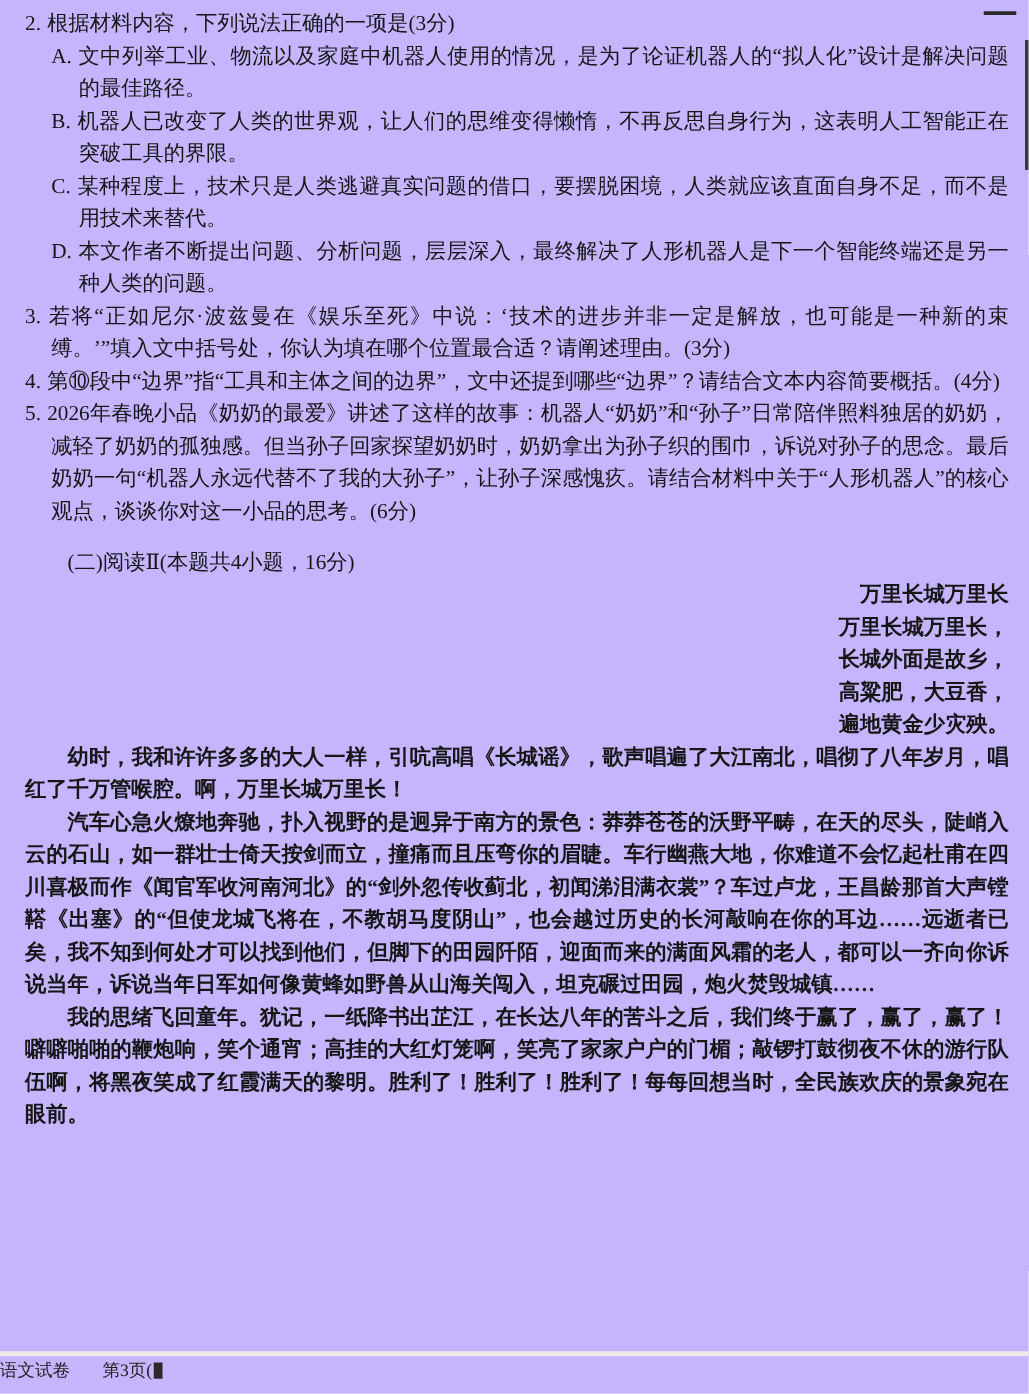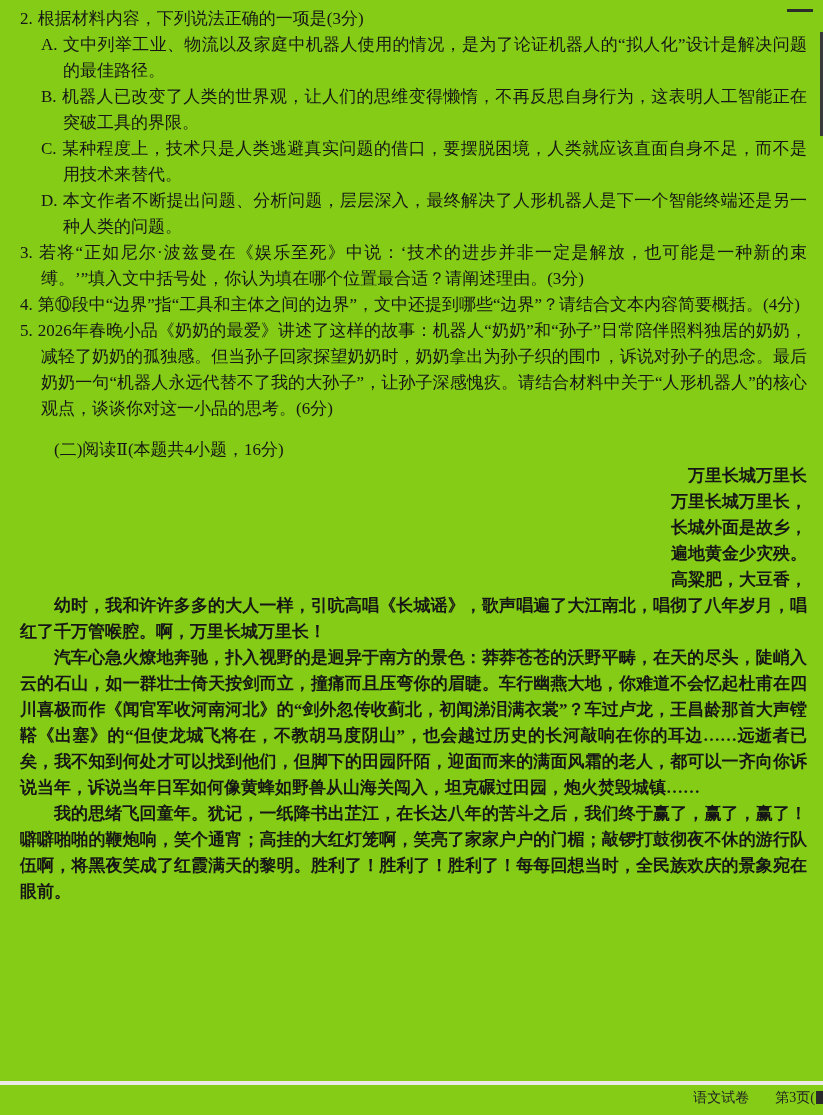--- a/index.html
+++ b/index.html
@@ -1,21 +1,21 @@
 <!DOCTYPE html>
 <html><head>
 <meta charset="utf-8">
 <style>
   * { margin: 0; padding: 0; box-sizing: border-box; }
   html, body { background: #ffffff; }
   .page {
     position: relative;
     width: 823px;
     height: 1115px;
-    background: #84cc16;
+    background: #c4b5fd;
     color: #161616;
     font-family: "Liberation Serif", "DejaVu Serif", serif;
     overflow: hidden;
   }
   .content {
     padding: 6px 16px 0 20px;
     font-size: 17px;
     line-height: 26px;
     text-align: justify;
   }
@@ -26,21 +26,21 @@
   .sec-heading { font-weight: normal; text-indent: 2em; }
   .text-label  { font-weight: bold; }
   .center { text-align: right; text-indent: 0; }
   .poem-title { font-weight: bold; }
   .poem-line  { font-weight: bold; }
   .para { text-indent: 2em; font-weight: bold; }
   .footer {
     position: absolute;
     left: 0; right: 0;
     bottom: 8px;
-    text-align: right;
+    text-align: left;
     font-size: 14px;
     line-height: 18px;
     color: #222;
   }
   .footer .sp { display: inline-block; width: 26px; }
   .footer .cut {
     display: inline-block;
     width: 7px; height: 13px;
     background: #2a2a2a;
     vertical-align: -2px;
@@ -105,22 +105,22 @@
     </div>
 
     <div class="gap"></div>
 
     <div class="sec-heading">(二)阅读Ⅱ(本题共4小题，16分)</div>
 
     <div class="center poem-title">万里长城万里长</div>
 
     <div class="center poem-line">万里长城万里长，</div>
     <div class="center poem-line">长城外面是故乡，</div>
+    <div class="center poem-line">高粱肥，大豆香，</div>
     <div class="center poem-line">遍地黄金少灾殃。</div>
-    <div class="center poem-line">高粱肥，大豆香，</div>
 
     <div class="para">幼时，我和许许多多的大人一样，引吭高唱《长城谣》，歌声唱遍了大江南北，唱彻了八年岁月，唱红了千万管喉腔。啊，万里长城万里长！</div>
     <div class="para">汽车心急火燎地奔驰，扑入视野的是迥异于南方的景色：莽莽苍苍的沃野平畴，在天的尽头，陡峭入云的石山，如一群壮士倚天按剑而立，撞痛而且压弯你的眉睫。车行幽燕大地，你难道不会忆起杜甫在四川喜极而作《闻官军收河南河北》的“剑外忽传收蓟北，初闻涕泪满衣裳”？车过卢龙，王昌龄那首大声镗鞳《出塞》的“但使龙城飞将在，不教胡马度阴山”，也会越过历史的长河敲响在你的耳边……远逝者已矣，我不知到何处才可以找到他们，但脚下的田园阡陌，迎面而来的满面风霜的老人，都可以一齐向你诉说当年，诉说当年日军如何像黄蜂如野兽从山海关闯入，坦克碾过田园，炮火焚毁城镇……</div>
     <div class="para">我的思绪飞回童年。犹记，一纸降书出芷江，在长达八年的苦斗之后，我们终于赢了，赢了，赢了！噼噼啪啪的鞭炮响，笑个通宵；高挂的大红灯笼啊，笑亮了家家户户的门楣；敲锣打鼓彻夜不休的游行队伍啊，将黑夜笑成了红霞满天的黎明。胜利了！胜利了！胜利了！每每回想当时，全民族欢庆的景象宛在眼前。</div>
 
   </div>
 
   <div class="footer">
     <span>语文试卷</span><span class="sp"></span><span>第3页(</span><span class="cut"></span>
   </div>

